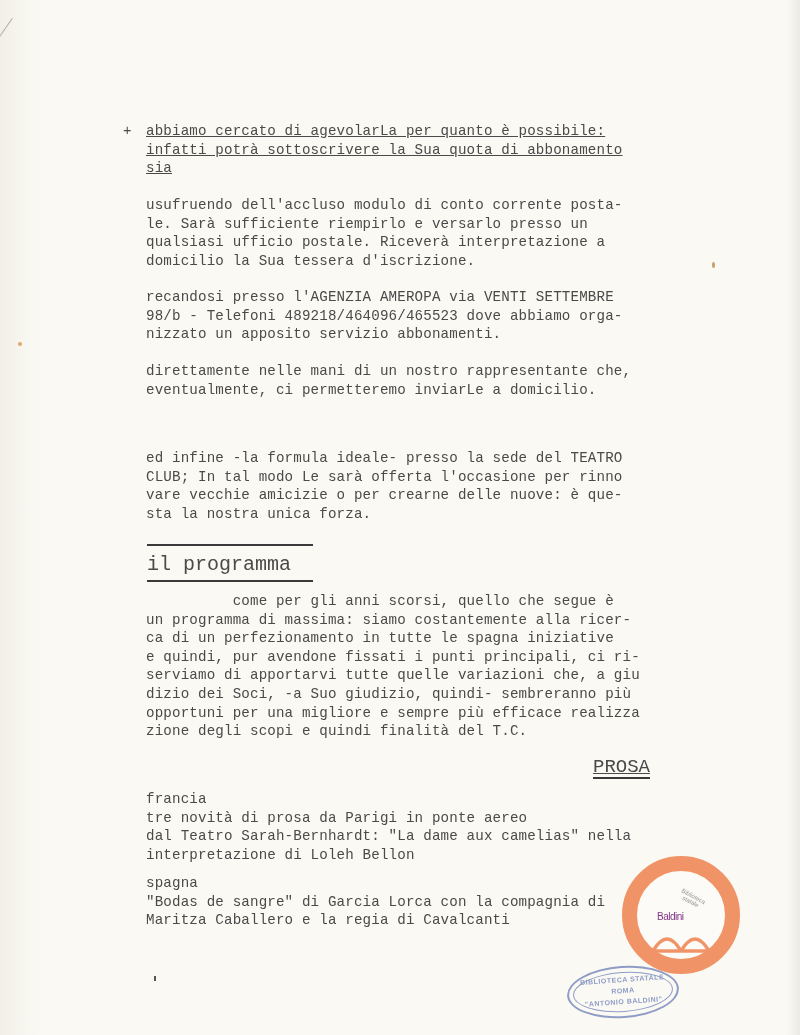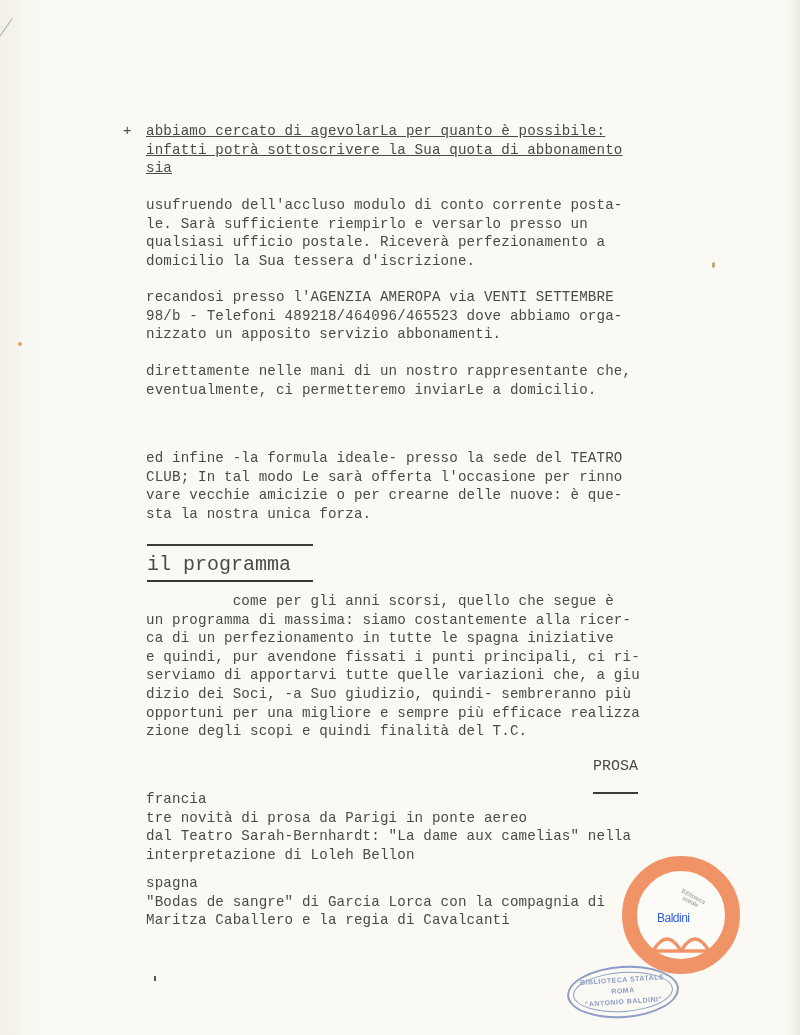--- a/index.html
+++ b/index.html
@@ -68,24 +68,25 @@
       position: absolute;
       left: 147px;
       top: 556px;
       font-size: 20px;
       line-height: 18px;
     }
     .prosa {
       position: absolute;
       left: 593px;
       top: 758px;
-      font-size: 15px;
+      font-size: 19px;
       line-height: 18px;
       border-bottom: 2px solid #3a3a3a;
-      padding-bottom: 16px;
+      padding-bottom: 1px;
+      text-decoration: underline;
     }
     .logo {
       position: absolute;
       left: 622px;
       top: 856px;
       width: 118px;
       height: 118px;
       border-radius: 50%;
       border: 15px solid #f08a5a;
       box-sizing: border-box;
@@ -100,22 +101,22 @@
       line-height: 6px;
       color: #8a8a8a;
       transform: rotate(28deg);
       text-align: center;
       width: 30px;
     }
     .logo-name {
       position: absolute;
       left: 20px; top: 40px;
       font-family: "Liberation Sans", sans-serif;
-      font-size: 12px;
-      color: #1d4ed8;
+      font-size: 10px;
+      color: #701a75;
       letter-spacing: -0.5px;
     }
     .logo-arcs {
       position: absolute;
       left: 14px; top: 58px;
     }
     .stamp {
       position: absolute;
       left: 567px;
       top: 966px;
@@ -161,21 +162,21 @@
 <div>
 
   <span class="bullet">+</span>
 
   <div class="text-block" style="top:122px;text-decoration:underline;"><span>abbiamo cercato di agevolarLa per quanto è possibile:</span>
 <span>infatti potrà sottoscrivere la Sua quota di abbonamento</span>
 <span>sia</span></div>
 
   <div class="text-block" style="top:196px;"><span>usufruendo dell'accluso modulo di conto corrente posta-</span>
 <span>le. Sarà sufficiente riempirlo e versarlo presso un</span>
-<span>qualsiasi ufficio postale. Riceverà perfezionamento a</span>
+<span>qualsiasi ufficio postale. Riceverà interpretazione a</span>
 <span>domicilio la Sua tessera d'iscrizione.</span></div>
 
   <div class="text-block" style="top:288px;"><span>recandosi presso l'AGENZIA AMEROPA via VENTI SETTEMBRE</span>
 <span>98/b - Telefoni 489218/464096/465523 dove abbiamo orga-</span>
 <span>nizzato un apposito servizio abbonamenti.</span></div>
 
   <div class="text-block" style="top:362px;"><span>direttamente nelle mani di un nostro rappresentante che,</span>
 <span>eventualmente, ci permetteremo inviarLe a domicilio.</span></div>
 
   <div class="text-block" style="top:416px;margin-top:33px;"><span>ed infine -la formula ideale- presso la sede del TEATRO</span>

